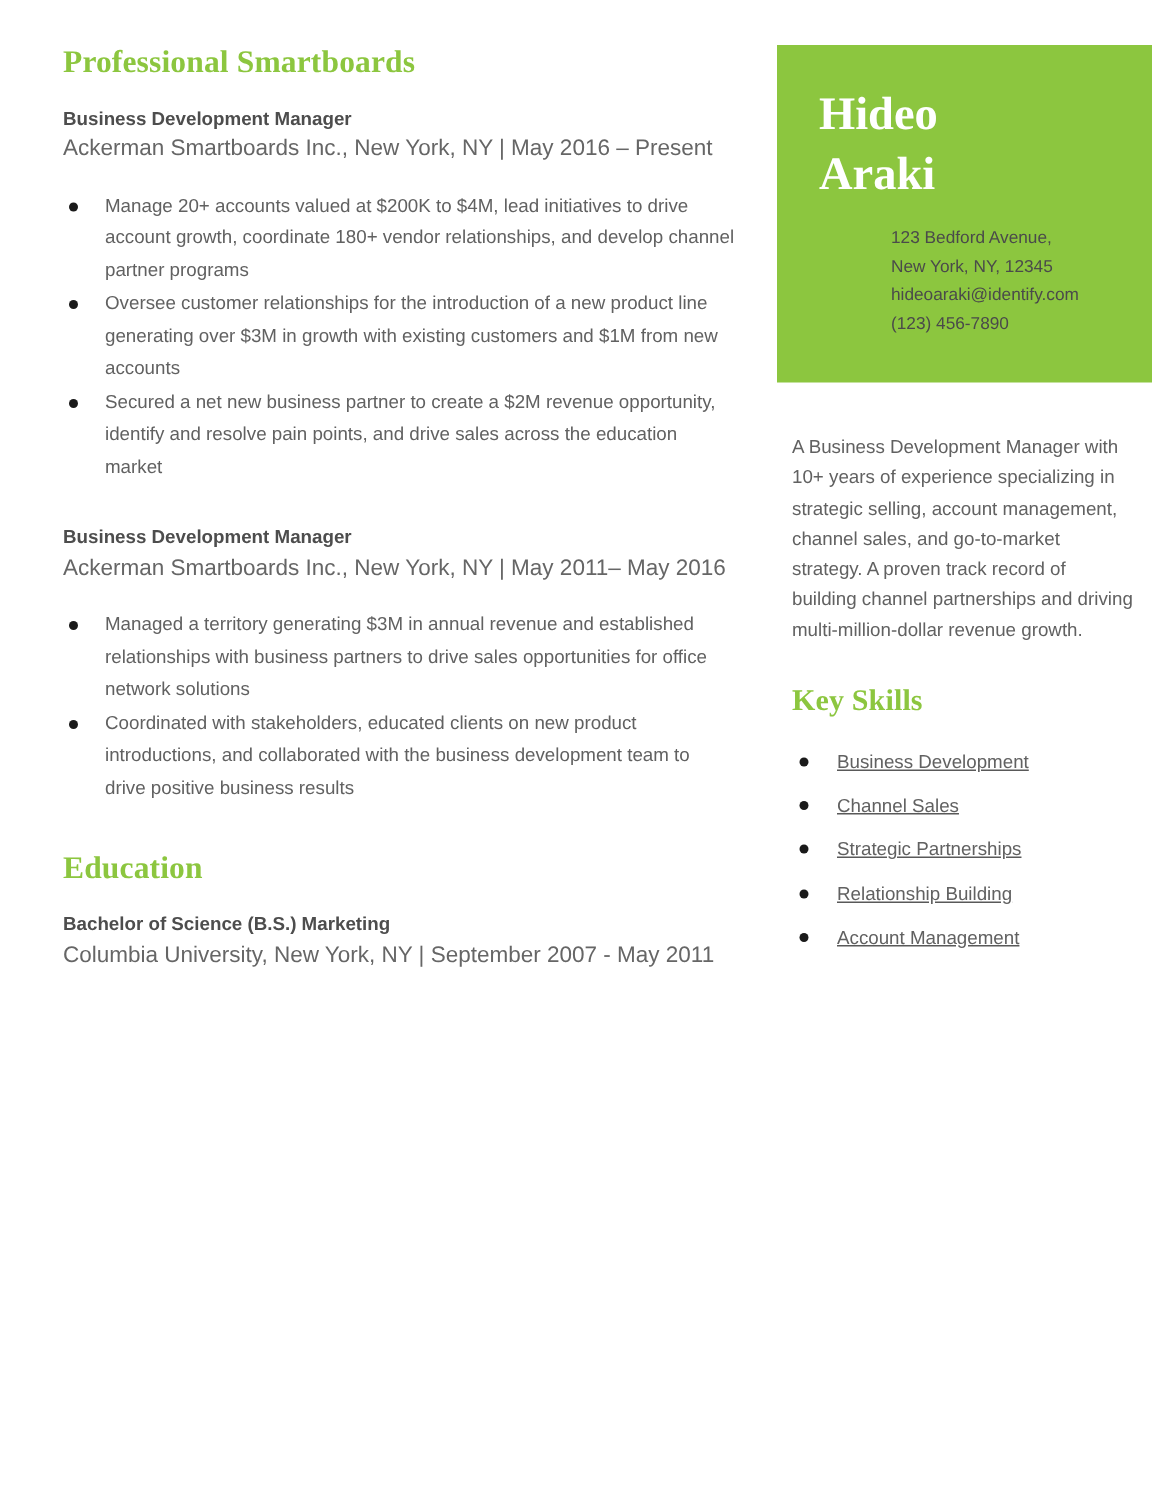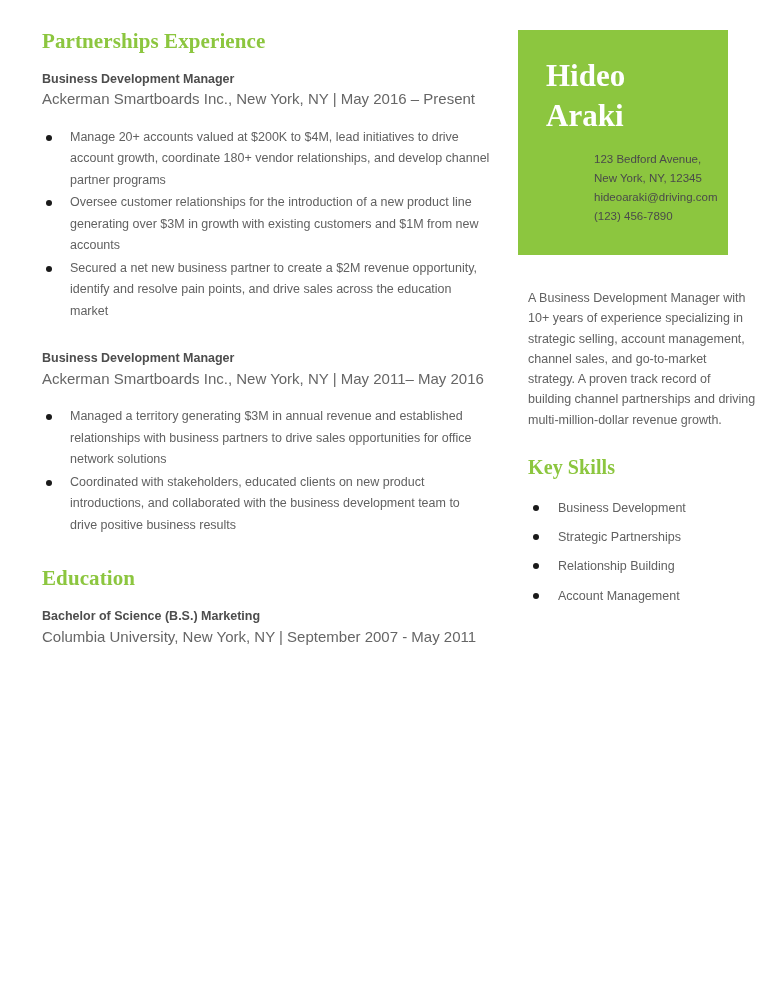--- a/index.html
+++ b/index.html
@@ -89,21 +89,21 @@
   .gap-after-heading { height: 17px; }
   .gap-before-bullets { height: 17px; }
   .gap-between-jobs   { height: 26px; }
   .gap-before-section { height: 30px; }
 
   
   .banner {
     position: absolute;
     left: 518px;
     top: 30px;
-    width: 210px;
+    width: 250px;
     height: 225px;
     background: #8cc63f;
   }
   .banner-name {
     position: absolute;
     left: 28px;
     top: 26px;
     width: 200px;
     font-family: "Liberation Serif", serif;
     font-weight: bold;
@@ -129,21 +129,21 @@
     left: 528px;
     top: 288px;
     width: 228px;
   }
   .summary {
     font-size: 12.5px;
     line-height: 1.62;
     color: #616161;
     margin: 0;
   }
-  .skills { margin: 0; padding: 0; list-style: none; }
+  .skills { margin: 0; padding: 0; list-style: none; text-decoration: underline; }
   .skills > li {
     position: relative;
     padding-left: 30px;
     font-size: 12.5px;
     line-height: 1.62;
     color: #616161;
     margin-bottom: 9px;
   }
   .skills > li::before {
     content: "";
@@ -156,21 +156,21 @@
     background: #1a1a1a;
   }
 </style>
 </head>
 <body>
 
 <div class="page">
 
   <div class="col-main">
 
-    <h2 class="section-heading">Partnerships Experience</h2>
+    <h2 class="section-heading">Professional Smartboards</h2>
     <div class="gap-after-heading"></div>
 
     <div class="entry">
       <div class="entry-title">Business Development Manager</div>
       <div class="entry-meta">Ackerman Smartboards Inc., New York, NY | May 2016 – Present</div>
     </div>
     <div class="gap-before-bullets"></div>
     <ul class="bullets">
       <li>Manage 20+ accounts valued at $200K to $4M, lead initiatives to drive account growth, coordinate 180+ vendor relationships, and develop channel partner programs</li>
       <li>Oversee customer relationships for the introduction of a new product line generating over $3M in growth with existing customers and $1M from new accounts</li>
@@ -201,35 +201,36 @@
   </div>
 
   <div class="banner">
     <div class="banner-name">
       <div>Hideo</div>
       <div>Araki</div>
     </div>
     <div class="banner-contact">
       <div>123 Bedford Avenue,</div>
       <div>New York, NY, 12345</div>
-      <div>hideoaraki@driving.com</div>
+      <div>hideoaraki@identify.com</div>
       <div>(123) 456-7890</div>
     </div>
   </div>
 
   <div class="side-body">
     <p class="summary">A Business Development Manager with 10+ years of experience specializing in strategic selling, account management, channel sales, and go-to-market strategy. A proven track record of building channel partnerships and driving multi-million-dollar revenue growth.</p>
 
     <div style="height:26px"></div>
 
     <h2 class="section-heading side">Key Skills</h2>
 
     <div style="height:20px"></div>
 
     <ul class="skills">
       <li>Business Development</li>
+      <li>Channel Sales</li>
       <li>Strategic Partnerships</li>
       <li>Relationship Building</li>
       <li>Account Management</li>
     </ul>
   </div>
 
 </div>
 
 </body></html>

